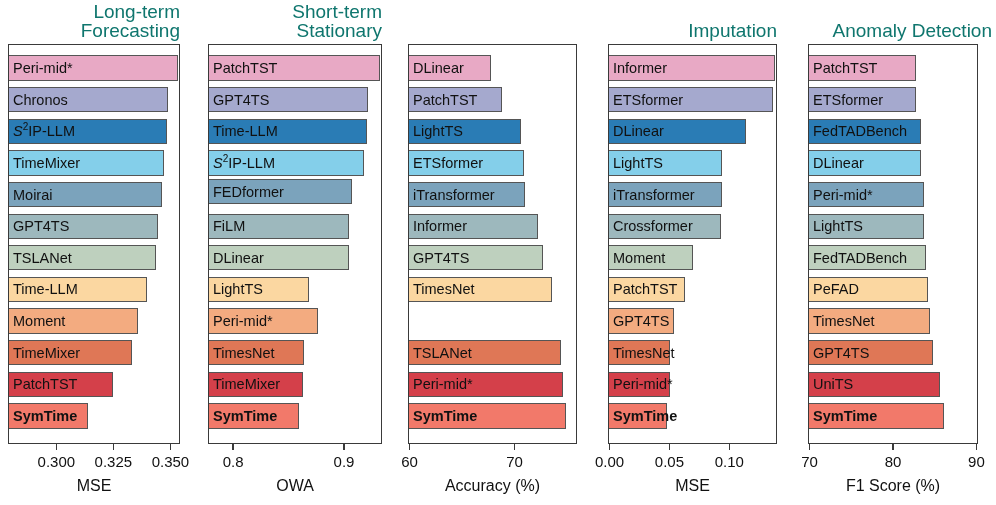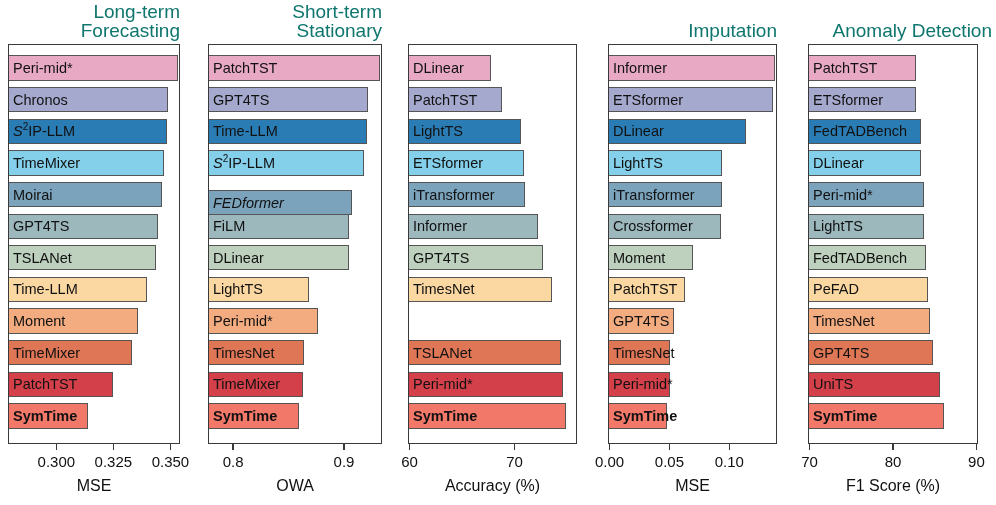--- a/index.html
+++ b/index.html
@@ -177,21 +177,21 @@
           <div class="bar-label">GPT4TS</div>
         </div>
         <div class="bar-row" style="top: 73.6688px; height: 25.294px; width: 170.8px;">
           <div class="bar" style="width: 159.045px; background: rgb(42, 124, 181);"></div>
           <div class="bar-label">Time-LLM</div>
         </div>
         <div class="bar-row" style="top: 105.286px; height: 25.294px; width: 170.8px;">
           <div class="bar" style="width: 156.051px; background: rgb(132, 207, 234);"></div>
           <div class="bar-label"><i>S</i><sup>2</sup>IP-LLM</div>
         </div>
-        <div class="bar-row" style="top: 145px; height: 25.294px; width: 187px; font-style: italic;">
+        <div class="bar-row" style="top: 134px; height: 25.294px; width: 187px;">
           <div class="bar" style="width: 144.295px; background: rgb(123, 163, 188);"></div>
           <div class="bar-label">FEDformer</div>
         </div>
         <div class="bar-row" style="top: 168.521px; height: 25.294px; width: 170.8px;">
           <div class="bar" style="width: 141.3px; background: rgb(157, 184, 189);"></div>
           <div class="bar-label">FiLM</div>
         </div>
         <div class="bar-row" style="top: 200.139px; height: 25.294px; width: 170.8px;">
           <div class="bar" style="width: 141.3px; background: rgb(190, 208, 190);"></div>
           <div class="bar-label">DLinear</div>

